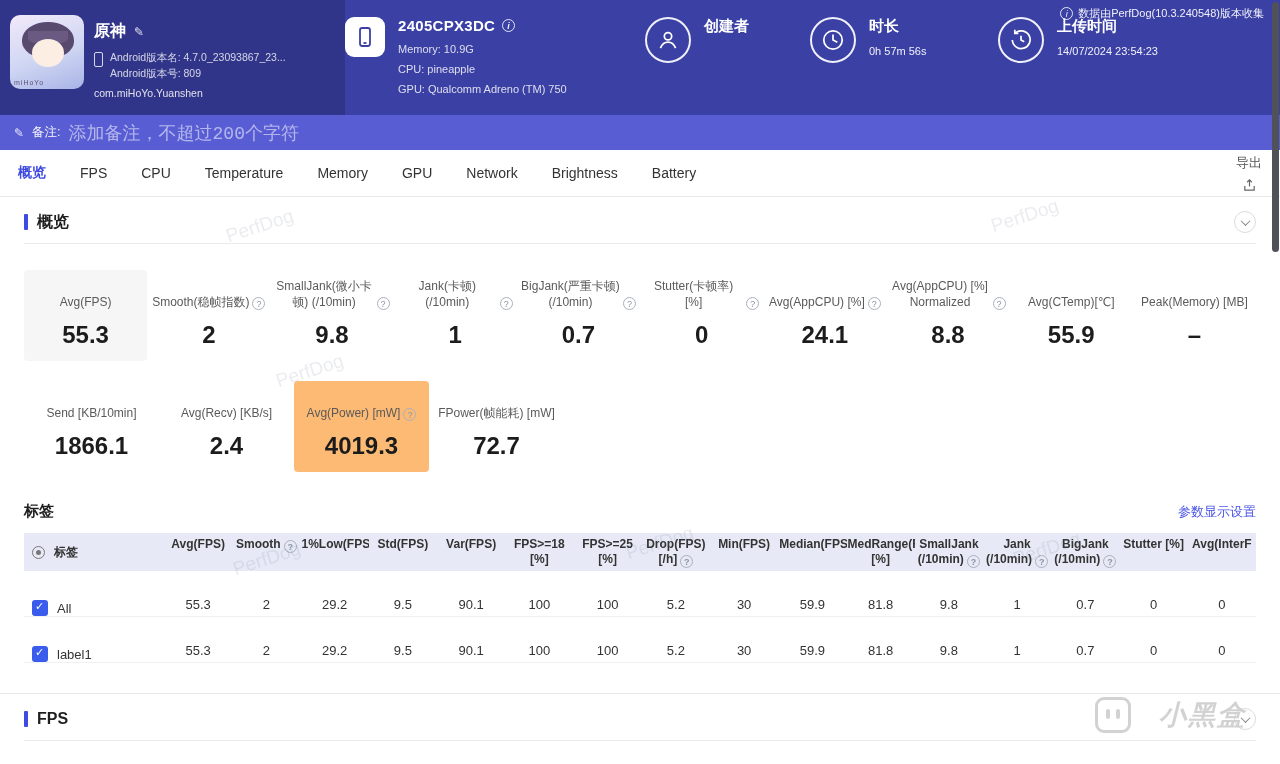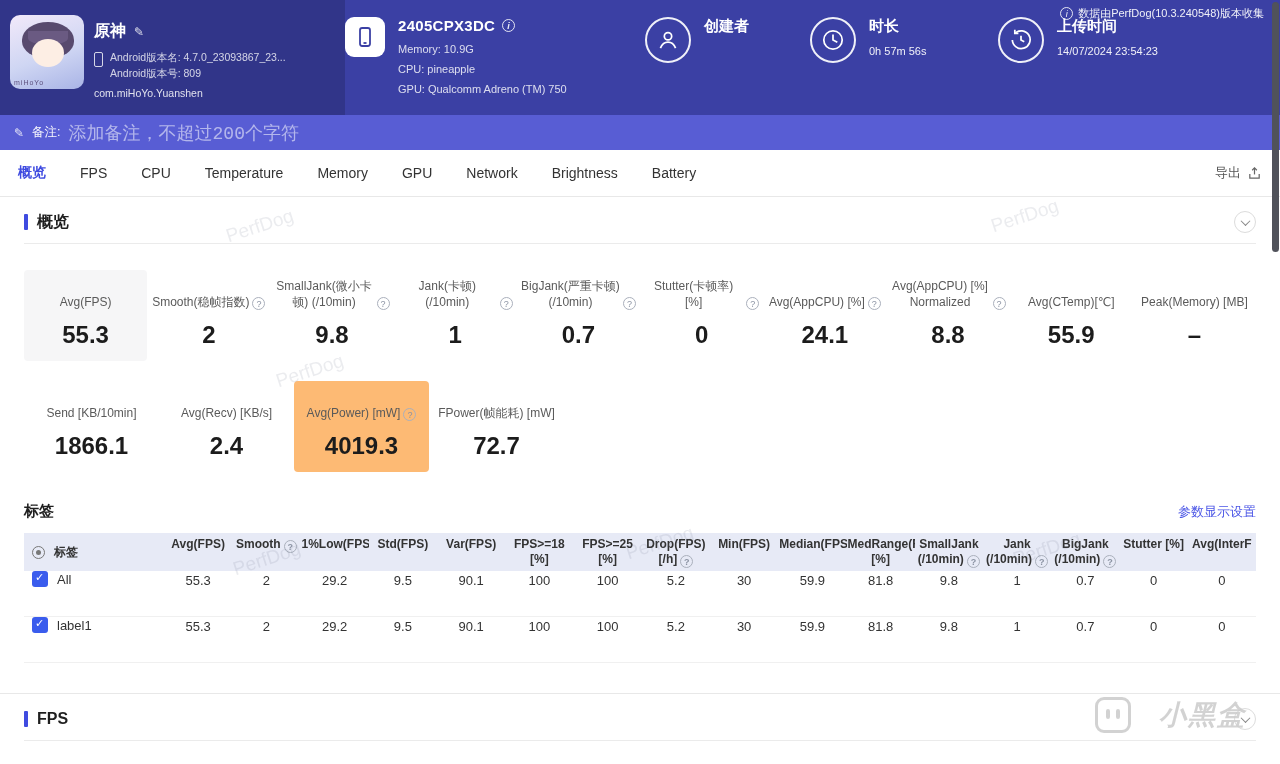--- a/index.html
+++ b/index.html
@@ -42,21 +42,21 @@
   
   .remark-bar { height:35px; background:#585dd4; color:#fff; display:flex; align-items:center; gap:8px; padding:0 14px; }
   .remark-icon { font-size:12px; color:rgba(255,255,255,.85); }
   .remark-label { font-size:12.5px; color:rgba(255,255,255,.95); }
   .remark-placeholder { font-size:18px; color:rgba(255,255,255,.55); cursor:text;font-family:Liberation Mono, monospace; }
 
   
   .navbar { height:47px; display:flex; align-items:center; gap:34px; padding:0 18px; border-bottom:1px solid #e8e8e8; background:#fff; }
   .tab { font-size:14px; color:#333; cursor:pointer; white-space:nowrap; }
   .tab.active { color:#3f4be0; font-weight:bold; }
-  .export-btn { margin-left:auto; display:flex; align-items:center; gap:6px; color:#555; font-size:13px; cursor:pointer; }
+  .export-btn { margin-left:auto; display:flex; align-items:center; gap:6px; color:#555; font-size:13px; cursor:pointer;flex-direction:column; }
 
   
   .section-head { display:flex; align-items:center; margin:14px 24px 0 24px; padding-bottom:10px; border-bottom:1px solid #ebebeb; }
   .sec-bar { width:4px; height:16px; background:#3f4be0; border-radius:1px; margin-right:9px; }
   .sec-title { font-size:16px; font-weight:bold; color:#1f1f1f; }
   .collapse-btn { margin-left:auto; width:22px; height:22px; border:1px solid #dcdcdc; border-radius:50%; background:#fff; display:flex; align-items:center; justify-content:center; cursor:pointer; }
   .chev { width:7px; height:7px; border-right:1.6px solid #888; border-bottom:1.6px solid #888; transform:rotate(45deg) translate(-1px,-1px); }
 
   
   .mrow { display:flex; margin:26px 24px 0 24px; }
@@ -72,21 +72,21 @@
 
   .qmark { display:inline-block; width:13px; height:13px; border:1px solid #aab0bc; border-radius:50%; color:#8b93a3; font-size:9px; line-height:12px; text-align:center; margin-left:3px; vertical-align:-2px; cursor:pointer; flex-shrink:0; }
   .qmark::after { content:"?"; }
 
   
   .labels-head { display:flex; align-items:center; margin:30px 24px 0 24px; }
   .labels-title { font-size:15px; font-weight:bold; color:#1f1f1f; }
   .settings-link { margin-left:auto; font-size:13px; color:#4a55e6; cursor:pointer; }
   .ltable { margin:12px 24px 0 24px; }
   .thead { display:flex; align-items:center; background:#e7eaf6; min-height:38px; font-size:12px; font-weight:bold; color:#333; }
-  .trow { display:flex; align-items:flex-start; height:46px; border-bottom:1px solid #f0f0f0; font-size:13px; color:#333; }
+  .trow { display:flex; align-items:flex-end; height:46px; border-bottom:1px solid #f0f0f0; font-size:13px; color:#333; }
   .col.first { flex:0 0 140px; display:flex; align-items:center; gap:9px; padding-left:8px; }
   .cols { display:flex; flex:1; min-width:0; }
   .cols .col { flex:1; min-width:0; text-align:center; padding:2px 1px; line-height:1.3; overflow:hidden; }
   .eye-icon { width:13px; height:13px; border:1.5px solid #777; border-radius:50%; display:inline-flex; align-items:center; justify-content:center; cursor:pointer; flex-shrink:0; }
   .eye-dot { width:5px; height:5px; background:#777; border-radius:50%; }
   .checkbox { width:16px; height:16px; border-radius:3px; background:#3a5ced; position:relative; display:inline-block; cursor:pointer; flex-shrink:0; }
   .checkbox::after { content:"✓"; position:absolute; left:3px; top:0px; color:#fff; font-size:11px; font-weight:bold; }
 
   
   .section-divider { height:1px; background:#e8e8e8; margin-top:30px; }

